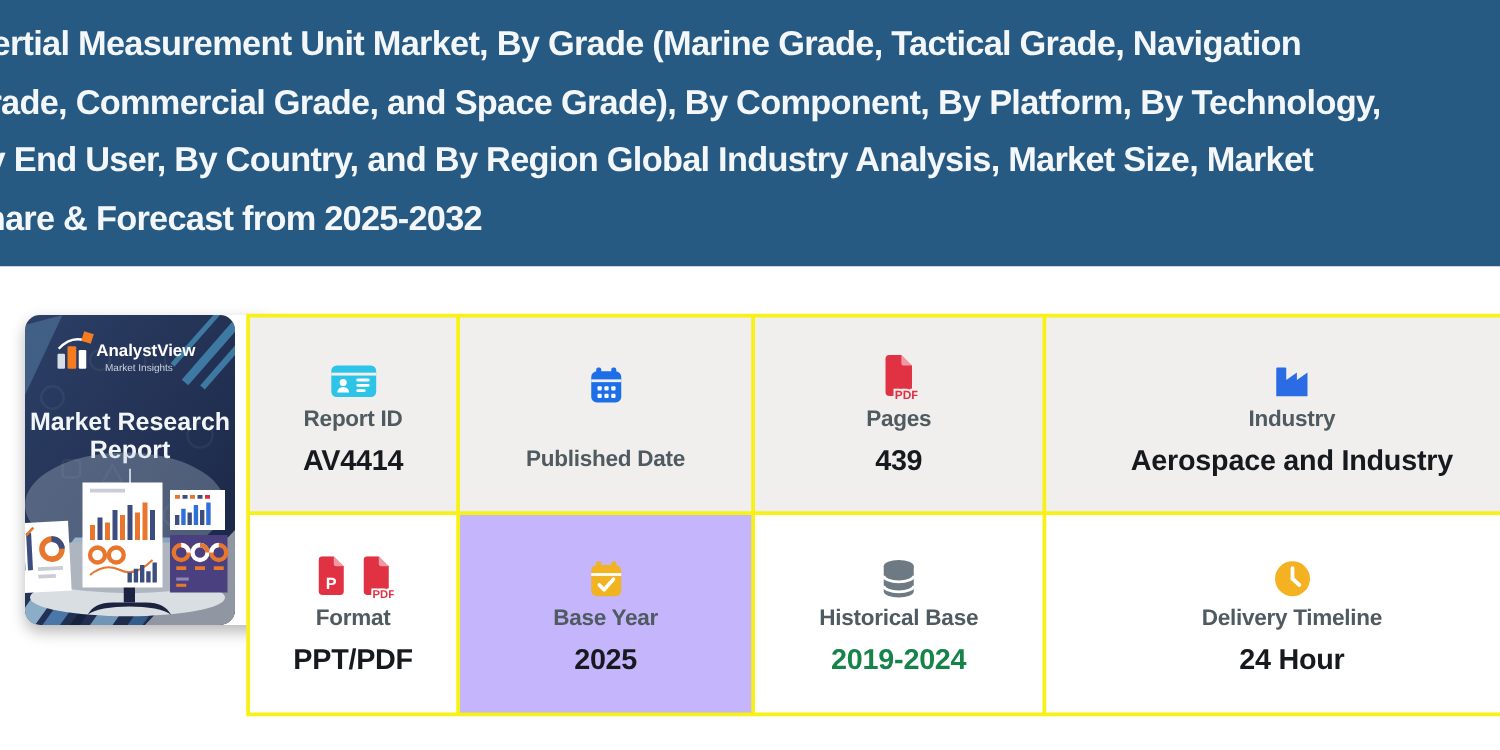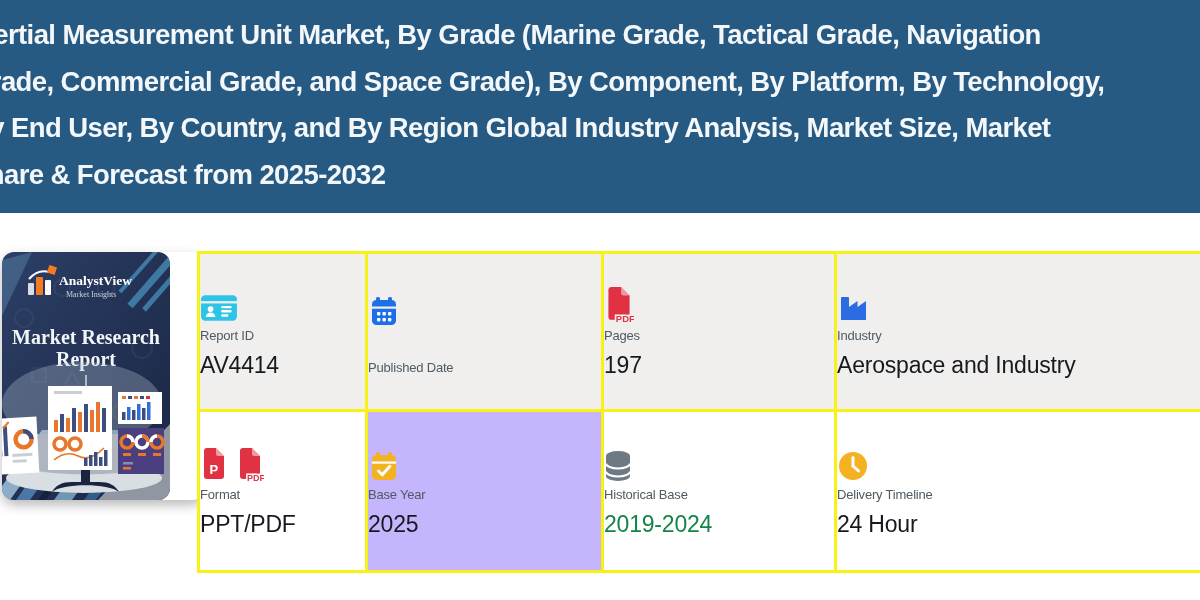--- a/index.html
+++ b/index.html
@@ -14,39 +14,39 @@
     overflow:hidden;
   }
   .title-block{
     position:absolute;left:-30px;top:12px;width:1400px;
     font-size:27.5px;font-weight:700;letter-spacing:-0.6px;
     line-height:46.5px;
   }
   .title-line{white-space:nowrap;}
   
   .thumb{
-    position:absolute;left:2px;top:252px;width:202px;height:248px;
-    border-radius:12px;box-shadow:0 5px 12px rgba(0,0,0,.28);font-family:Liberation Serif, serif;
+    position:absolute;left:20px;top:252px;width:202px;height:248px;
+    border-radius:12px;box-shadow:0 5px 12px rgba(0,0,0,.28);
   }
   .thumb svg{display:block;}
   
   .grid{
     position:absolute;left:197px;top:251px;width:1036px;height:322px;
     display:grid;
     grid-template-columns:165px 233px 230px 1fr;
     grid-template-rows:155px 158px;
     gap:3px;padding:3px;box-sizing:border-box;
   }
   .cell{
-    display:flex;flex-direction:column;align-items:flex-start;justify-content:center;
+    display:flex;flex-direction:column;align-items:center;justify-content:center;
     gap:5px;text-align:center;
   }
   .cell .icon-wrap{height:38px;display:flex;align-items:flex-end;justify-content:center;gap:8px;}
-  .cell .label{font-size:13px;font-weight:400;letter-spacing:-0.2px;}
-  .cell .value{font-size:23px;font-weight:400;letter-spacing:-0.2px;margin-top:4px;}
+  .cell .label{font-size:18px;font-weight:700;letter-spacing:-0.2px;}
+  .cell .value{font-size:23px;font-weight:700;letter-spacing:-0.2px;margin-top:4px;}
   .icon-svg{display:block;}
 </style>
 </head>
 <body>
 
 <div class="header" style="background: rgb(39, 90, 130);">
   <div class="title-block" style="color: rgb(244, 247, 250);">
     <div class="title-line">Inertial Measurement Unit Market, By Grade (Marine Grade, Tactical Grade, Navigation</div>
     <div class="title-line">Grade, Commercial Grade, and Space Grade), By Component, By Platform, By Technology,</div>
     <div class="title-line">By End User, By Country, and By Region Global Industry Analysis, Market Size, Market</div>
@@ -224,21 +224,21 @@
 
   <div class="cell" style="background: rgb(240, 239, 237);">
     <div class="icon-wrap" style="color: rgb(224, 50, 67);">
       <svg class="icon-svg" width="30" height="36" viewBox="0 0 28 34">
         <path d="M4,3 a3,3 0 0 1 3,-3 h9 l8,8 v20 a3,3 0 0 1 -3,3 h-14 a3,3 0 0 1 -3,-3 z" fill="currentColor"></path>
         <path d="M16,0 l8,8 h-6 a2,2 0 0 1 -2,-2 z" fill="#FFFFFF" opacity="0.5"></path>
         <text x="11" y="33" font-size="9" font-weight="bold" fill="currentColor" stroke="#F0EFED" stroke-width="3" paint-order="stroke">PDF</text>
       </svg>
     </div>
     <div class="label" style="color: rgb(79, 90, 97);">Pages</div>
-    <div class="value" style="color: rgb(22, 25, 29);">197</div>
+    <div class="value" style="color: rgb(22, 25, 29);">439</div>
   </div>
 
   <div class="cell" style="background: rgb(240, 239, 237);">
     <div class="icon-wrap" style="color: rgb(43, 107, 228);">
       <svg class="icon-svg" width="34" height="32" viewBox="0 0 34 30">
         <path d="M4,28 V6 a1,1 0 0 1 1,-1 h6 a1,1 0 0 1 1,1 v9 l8.5,-6 v6 l8.5,-6 v19 z" fill="currentColor"></path>
       </svg>
     </div>
     <div class="label" style="color: rgb(79, 90, 97);">Industry</div>
     <div class="value" style="color: rgb(22, 25, 29);">Aerospace and Industry</div>

